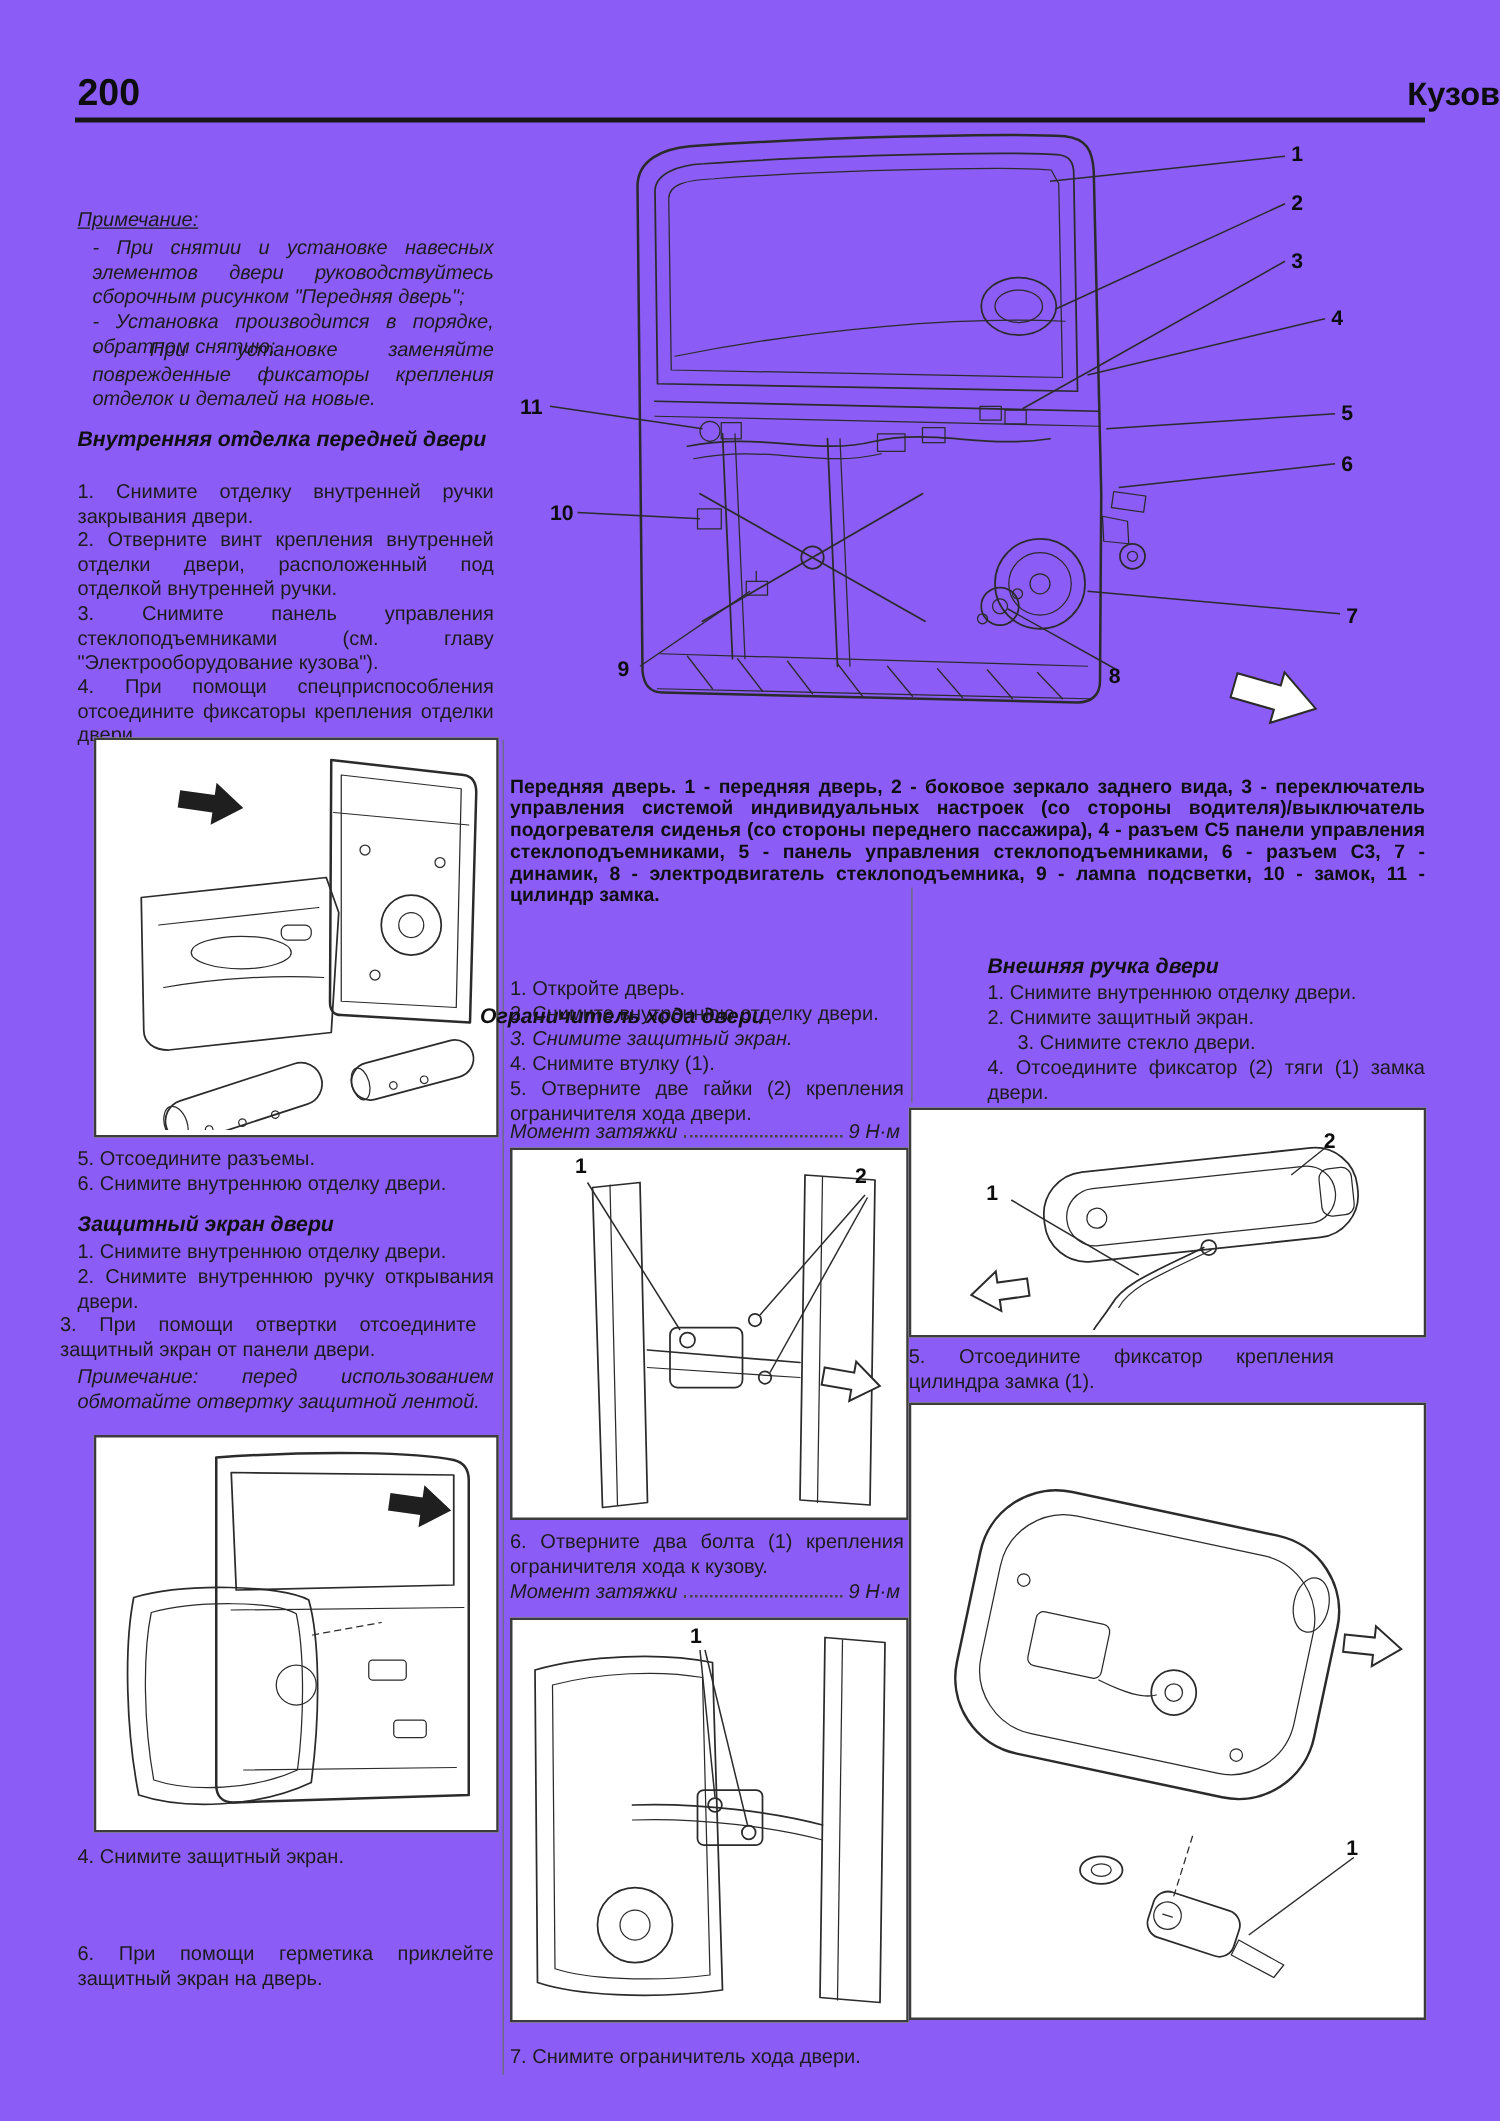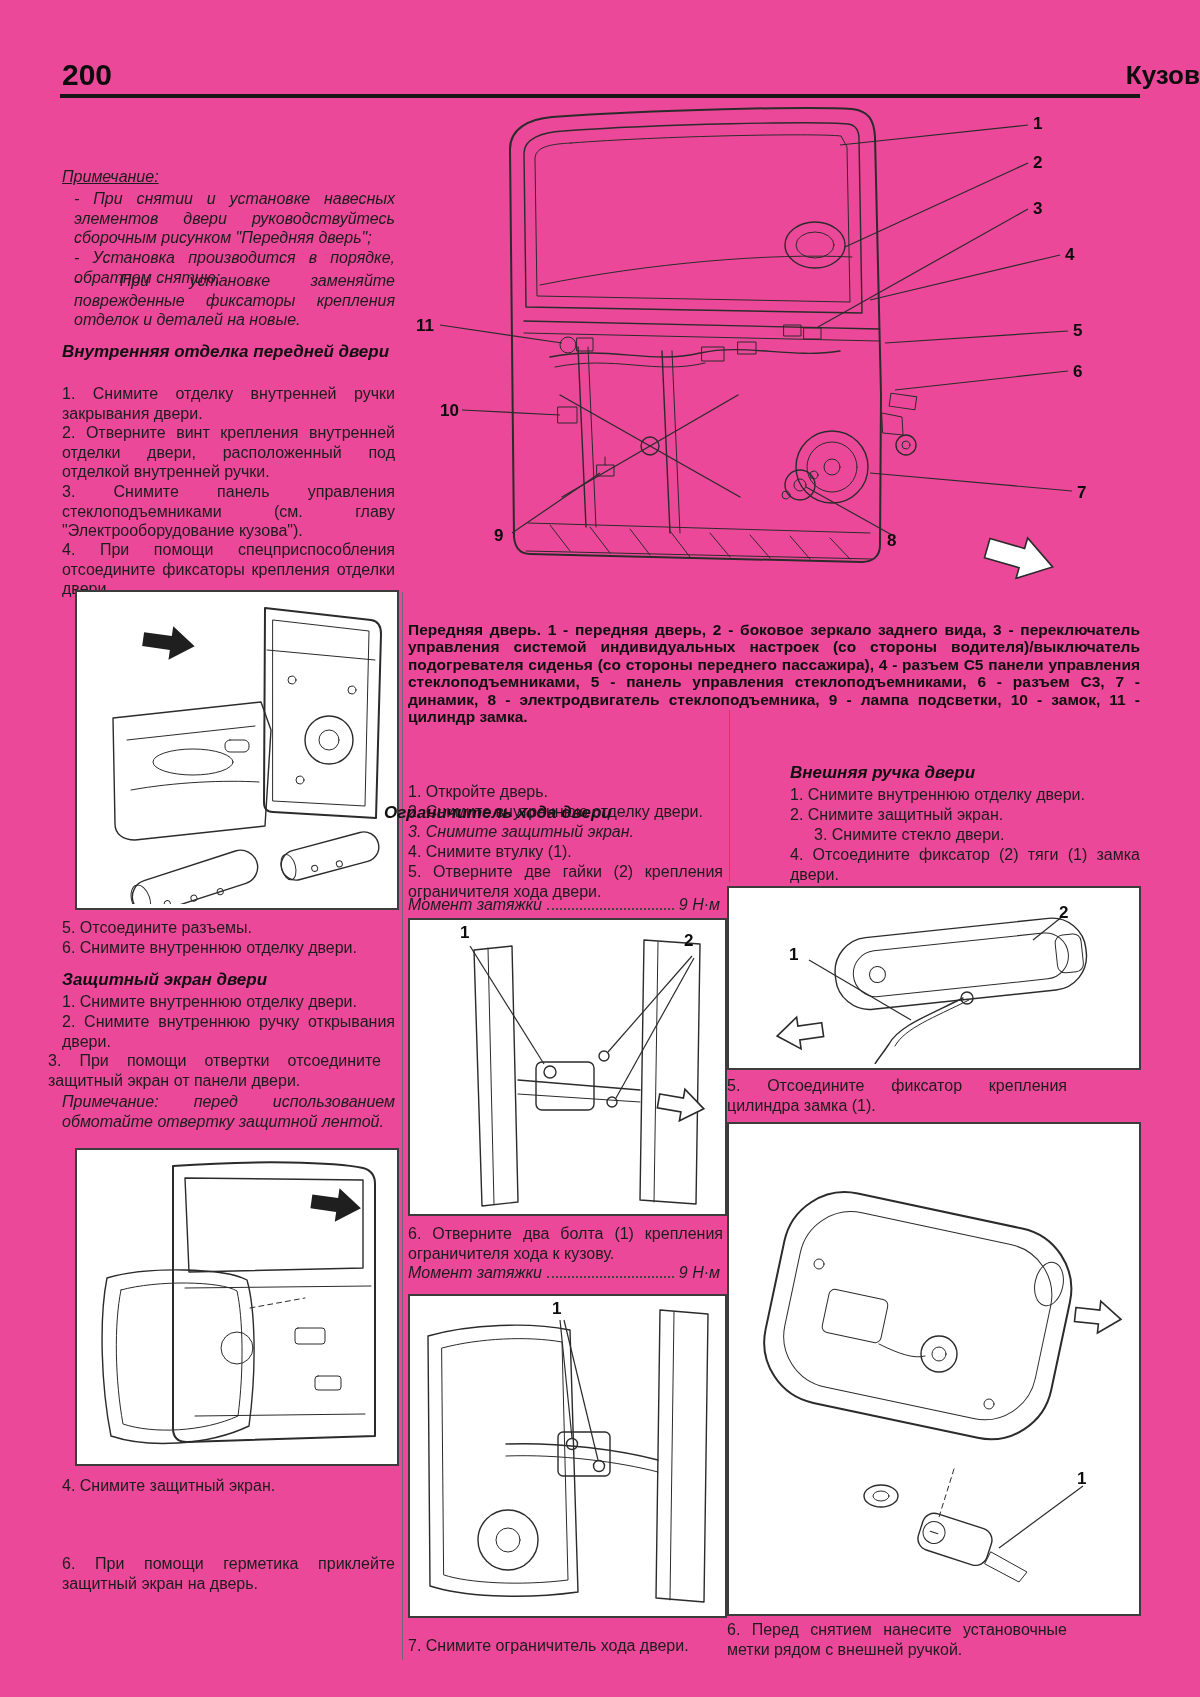--- a/index.html
+++ b/index.html
@@ -1,18 +1,18 @@
 <!DOCTYPE html>
 <html lang="ru"><head>
 <meta charset="utf-8">
 <style>
   html,body{margin:0;padding:0;background:#e8e8e8;}
   .page{
     position:relative;width:1200px;height:1697px;margin:0 auto;
-    background:#ec4899;color:#1e1e1e;overflow:hidden;
+    background:#8b5cf6;color:#1e1e1e;overflow:hidden;
     font-family:"Liberation Sans","DejaVu Sans",sans-serif;
   }
   .abs{position:absolute;}
   .pagenum{font-size:30px;font-weight:bold;color:#0d0d0d;}
   .chapter{font-size:26px;font-weight:bold;color:#0d0d0d;text-align:center;left:0;right:0;}
   .hrule{background:#161616;height:4px;}
   .h1{font-size:20px;font-weight:bold;line-height:23px;color:#101010;}
   .h2{font-size:17px;font-weight:bold;font-style:italic;line-height:20px;color:#101010;}
   .txt{font-size:16px;line-height:19.5px;text-align:justify;color:#1c1c1c;}
   .note-label{font-size:16px;font-style:italic;text-decoration:underline;color:#1c1c1c;}
@@ -306,15 +306,14 @@
         <rect class="ln" x="190" y="396" width="72" height="38" rx="12"></rect>
         <circle class="ln thin" cx="204" cy="415" r="11"></circle>
         <line class="ln thin" x1="200" y1="415" x2="208" y2="415"></line>
       </g>
       <path class="ln thin" d="M262,428 L298,448 L290,458 L256,440 Z"></path>
       <path class="lead" d="M354,362 L270,424"></path>
     </svg>
     <span class="co" style="left:348px;top:346px;">1</span>
   </div>
 
-  <div class="abs txt" style="left:727px;top:1620px;width:340px;">6. Перед снятием нанесите установочные метки рядом с внешней ручкой.</div>
 
 </div>
 
 </body></html>

